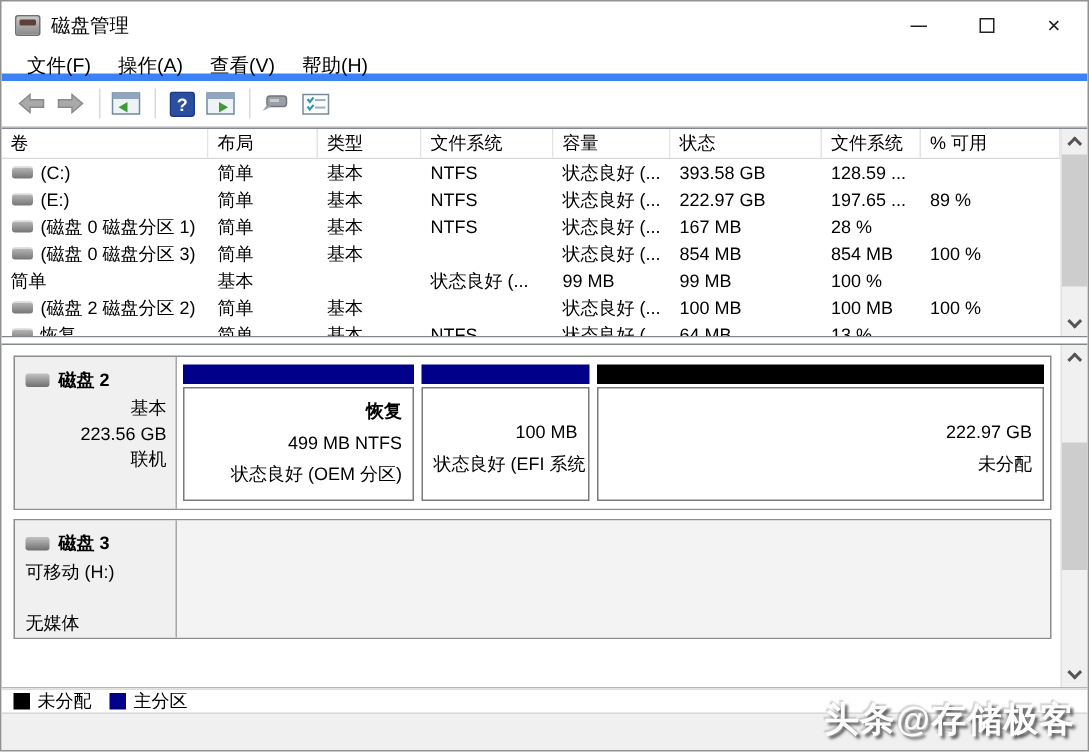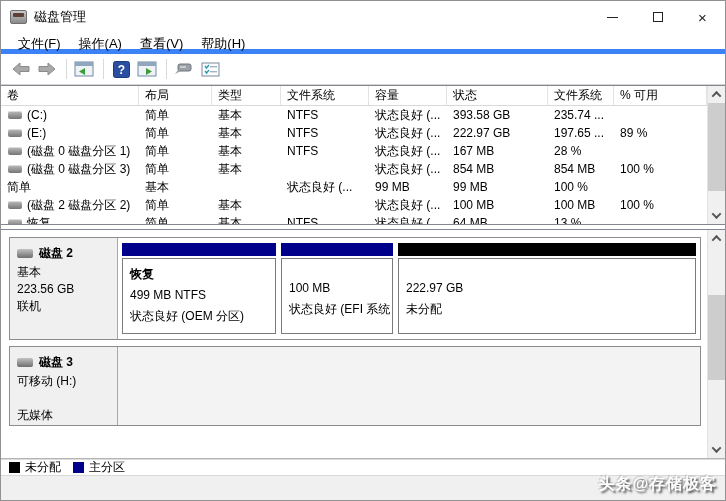--- a/index.html
+++ b/index.html
@@ -46,21 +46,21 @@
   .chev { width:7px; height:7px; border:solid #555; border-width:2px 2px 0 0; display:block; }
   .chev-up { transform:rotate(-45deg) translate(-1px,1px); }
   .chev-down { transform:rotate(135deg) translate(-1px,1px); }
 
   .split-gap { height:4px; flex:0 0 auto; background:#fff; }
 
   
   .graphic { flex:0 0 auto; height:230px; border-top:1px solid #828790; border-bottom:1px solid #b5b5b5; display:flex; }
   .g-main { flex:1; padding:7px 0 0 8px; overflow:hidden; }
   .disk-row { width:692px; border:1px solid #8a8d90; display:flex; margin-bottom:6px; background:#fff; }
-  .disk-row.d2 { height:103px; }
+  .disk-row.d2 { height:103px;text-align:right; }
   .disk-row.d3 { height:80px; }
   .disk-label { width:108px; flex:0 0 auto; background:#f0f0f0; border-right:1px solid #a8a8a8; padding:7px 6px 0 7px; line-height:17px; }
   .disk-name-row { display:flex; align-items:center; gap:6px; font-weight:bold; margin-bottom:2px; }
   .disk-icon { width:16px; height:9px; border-radius:2px; background:linear-gradient(#c2c2c2,#6e6e6e); flex:0 0 auto; }
   .label-spacer { height:17px; }
   .partitions { flex:1; display:flex; gap:5px; padding:5px 4px 5px 4px; background:#fff; }
   .partition { display:flex; flex-direction:column; }
   .p1 { width:154px; flex:0 0 auto; }
   .p2 { width:112px; flex:0 0 auto; }
   .p3 { flex:1 1 auto; }
@@ -73,21 +73,21 @@
   .empty-media { flex:1; background:#f3f3f3; }
 
   
   .legend { height:16px; flex:0 0 auto; display:flex; align-items:center; gap:12px; padding-left:8px; background:#fff; border-top:1px solid #dcdcdc; }
   .legend-item { display:flex; align-items:center; gap:5px; }
   .sq { width:11px; height:11px; display:block; }
   .sq-black { background:#000; }
   .sq-navy { background:#00008b; }
   .statusbar { flex:1; background:#f0f0f0; border-top:1px solid #d9d9d9; }
 
-  .watermark { position:absolute; right:8px; bottom:5px; font-size:16px; font-weight:bold; letter-spacing:1px; color:#fdfdfd; text-shadow:2px 2px 2px rgba(70,70,70,.85), -1px -1px 1px rgba(140,140,140,.4); pointer-events:none; }
+  .watermark { position:absolute; right:8px; bottom:5px; font-size:23px; font-weight:bold; letter-spacing:1px; color:#fdfdfd; text-shadow:2px 2px 2px rgba(70,70,70,.85), -1px -1px 1px rgba(140,140,140,.4); pointer-events:none; }
 
   
   .arrow-svg { display:block; }
 </style>
 </head>
 <body>
 
 <div class="window">
 
   <div class="titlebar">
@@ -182,21 +182,21 @@
         <div class="vt-grid vt-row">
           <div class="cell vol-cell">
               <span class="vol-icon"></span>
               <span>(C:)</span>
             </div>
           <div class="cell">简单</div>
           <div class="cell">基本</div>
           <div class="cell">NTFS</div>
           <div class="cell">状态良好 (...</div>
           <div class="cell">393.58 GB</div>
-          <div class="cell">235.74 ...</div>
+          <div class="cell">128.59 ...</div>
         </div>
 
         <div class="vt-grid vt-row">
           <div class="cell vol-cell">
               <span class="vol-icon"></span>
               <span>(E:)</span>
             </div>
           <div class="cell">简单</div>
           <div class="cell">基本</div>
           <div class="cell">NTFS</div>

